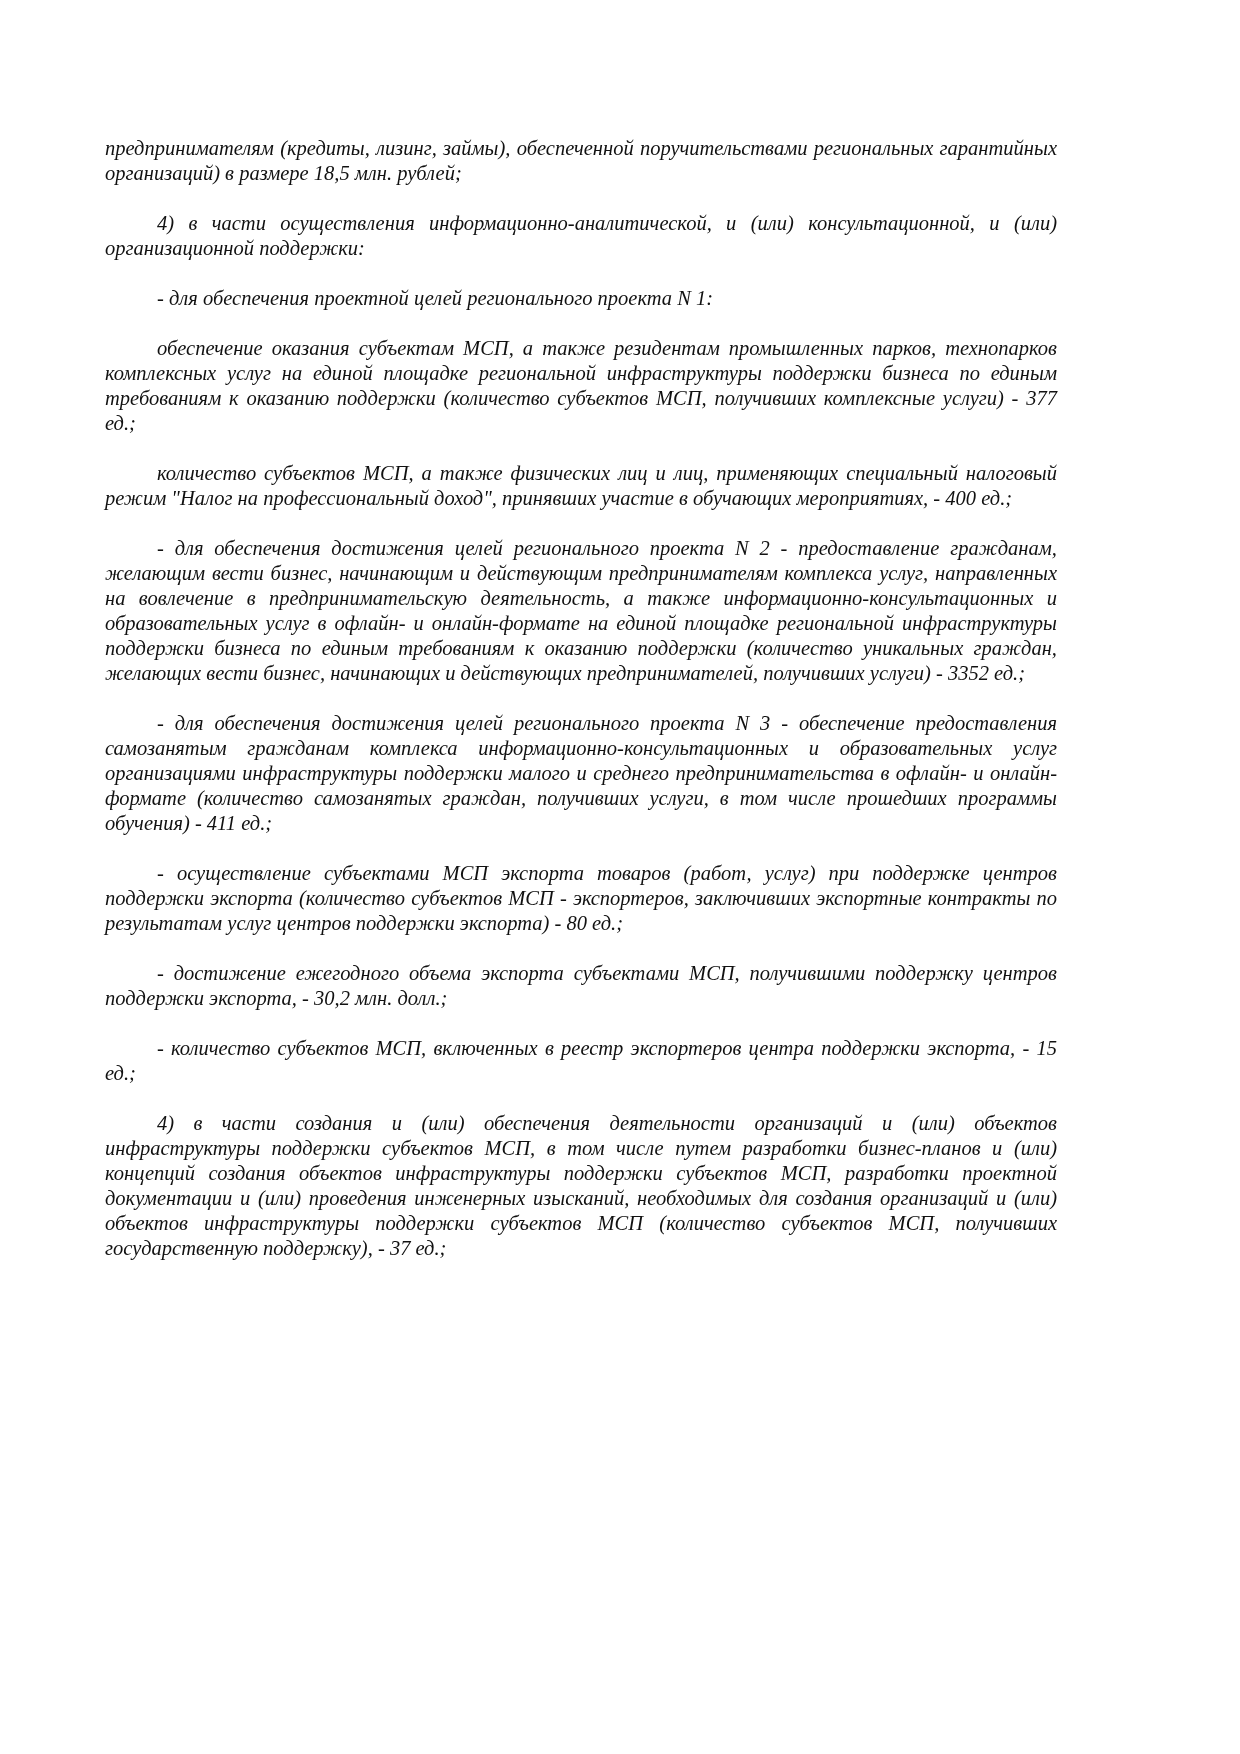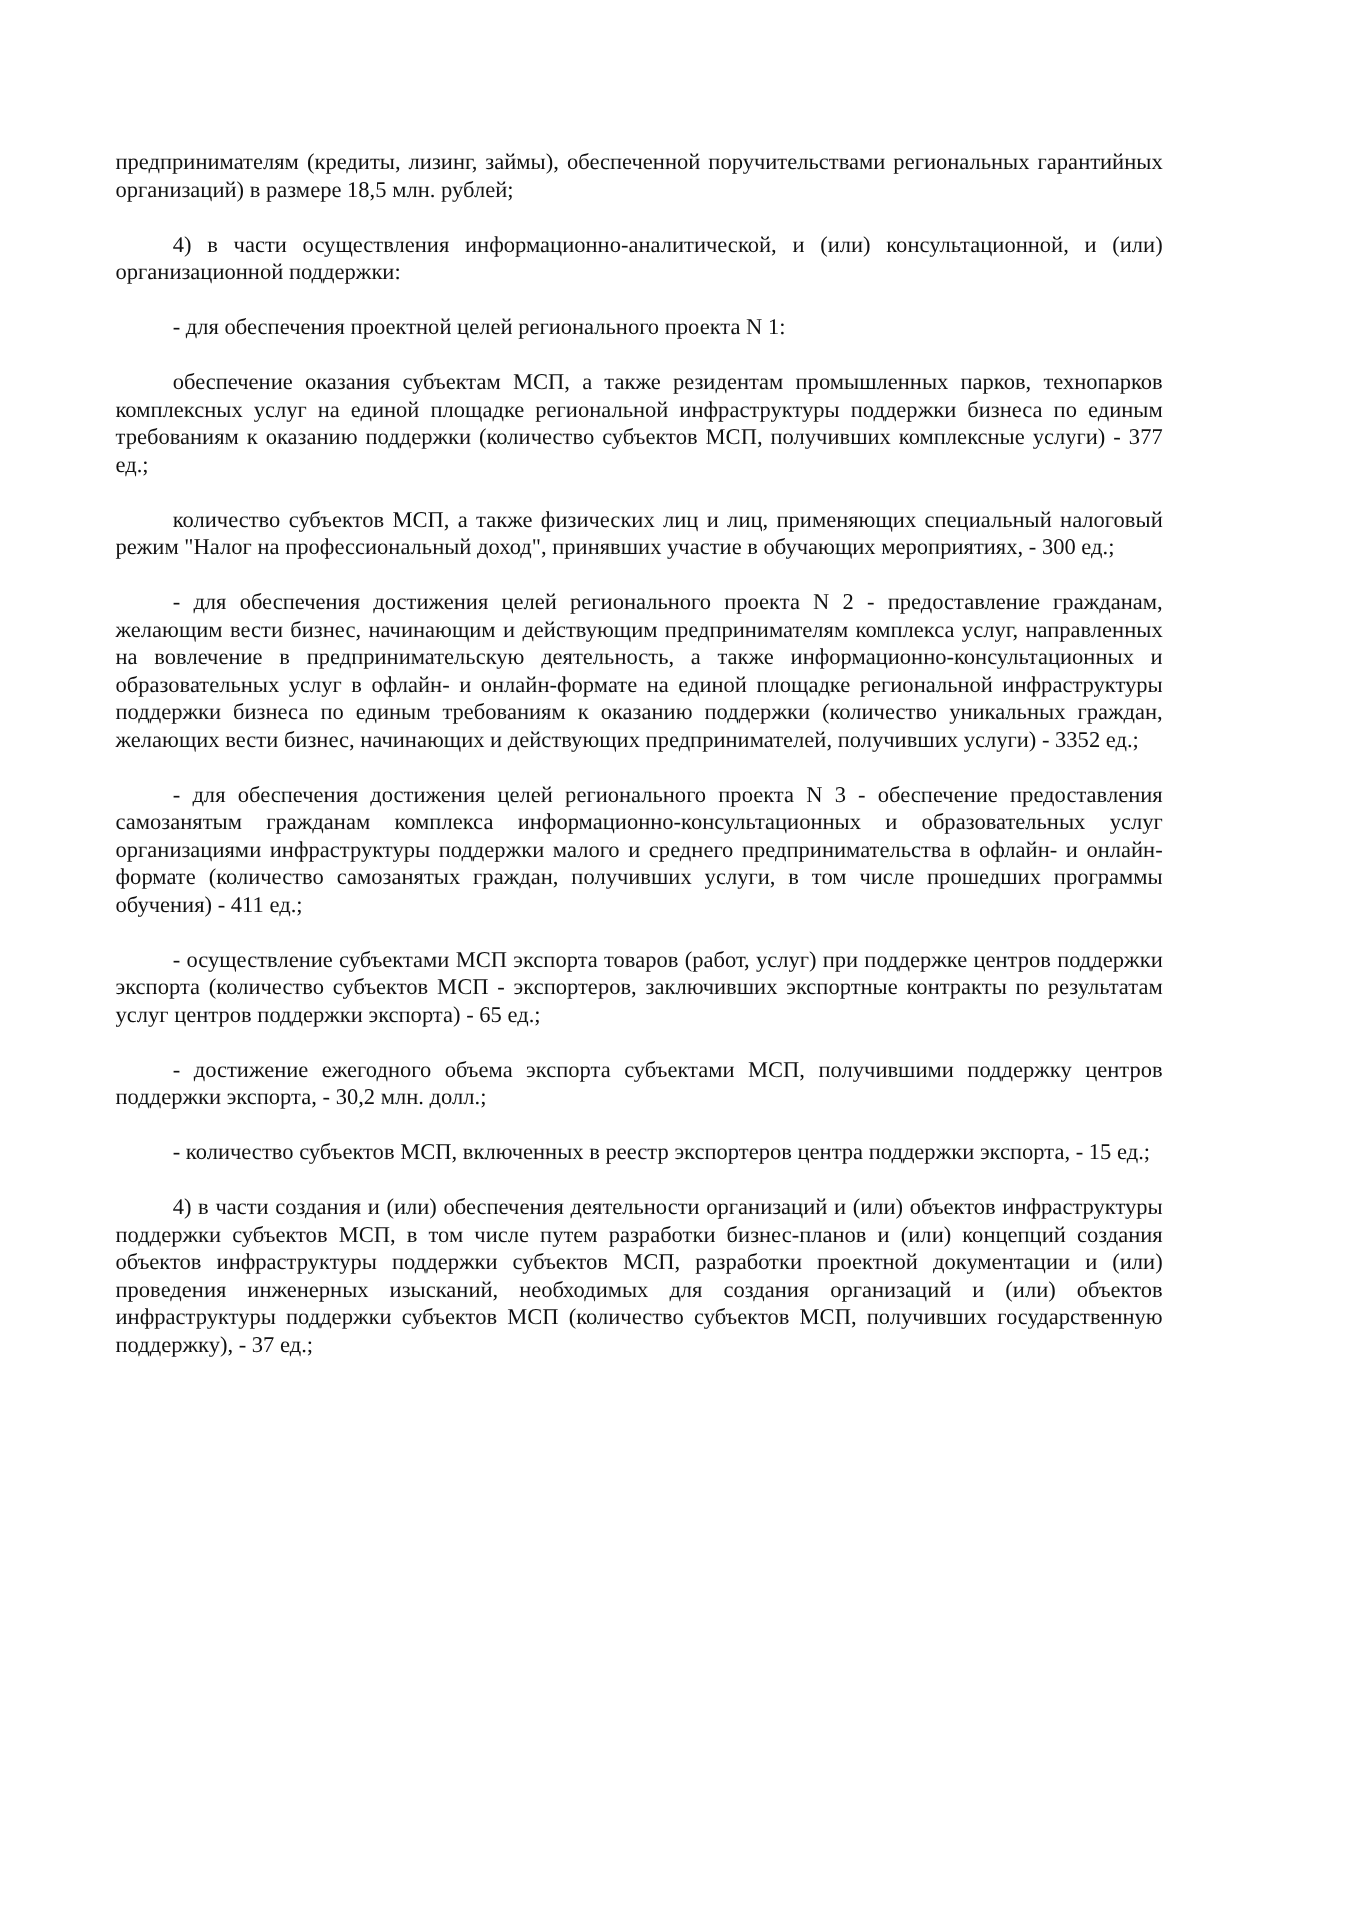--- a/index.html
+++ b/index.html
@@ -20,33 +20,34 @@
       width: 952px;
       font-family: "Liberation Serif", "DejaVu Serif", serif;
       font-size: 20.5px;
       line-height: 25px;
       color: #111111;
     }
     .para {
       margin: 0 0 25px 0;
       text-align: justify;
       text-indent: 52px;
+      font-style: italic;
     }
     .para.no-indent {
       text-indent: 0;
     }
   </style>
 </head>
 <body>
 
 <div class="page">
   <p class="para no-indent">предпринимателям (кредиты, лизинг, займы), обеспеченной поручительствами региональных гарантийных организаций) в размере 18,5 млн. рублей;</p>
   <p class="para">4) в части осуществления информационно-аналитической, и (или) консультационной, и (или) организационной поддержки:</p>
   <p class="para">- для обеспечения проектной целей регионального проекта N 1:</p>
   <p class="para">обеспечение оказания субъектам МСП, а также резидентам промышленных парков, технопарков комплексных услуг на единой площадке региональной инфраструктуры поддержки бизнеса по единым требованиям к оказанию поддержки (количество субъектов МСП, получивших комплексные услуги) - 377 ед.;</p>
-  <p class="para">количество субъектов МСП, а также физических лиц и лиц, применяющих специальный налоговый режим "Налог на профессиональный доход", принявших участие в обучающих мероприятиях, - 300 ед.;</p>
+  <p class="para">количество субъектов МСП, а также физических лиц и лиц, применяющих специальный налоговый режим "Налог на профессиональный доход", принявших участие в обучающих мероприятиях, - 400 ед.;</p>
   <p class="para">- для обеспечения достижения целей регионального проекта N 2 - предоставление гражданам, желающим вести бизнес, начинающим и действующим предпринимателям комплекса услуг, направленных на вовлечение в предпринимательскую деятельность, а также информационно-консультационных и образовательных услуг в офлайн- и онлайн-формате на единой площадке региональной инфраструктуры поддержки бизнеса по единым требованиям к оказанию поддержки (количество уникальных граждан, желающих вести бизнес, начинающих и действующих предпринимателей, получивших услуги) - 3352 ед.;</p>
   <p class="para">- для обеспечения достижения целей регионального проекта N 3 - обеспечение предоставления самозанятым гражданам комплекса информационно-консультационных и образовательных услуг организациями инфраструктуры поддержки малого и среднего предпринимательства в офлайн- и онлайн-формате (количество самозанятых граждан, получивших услуги, в том числе прошедших программы обучения) - 411 ед.;</p>
-  <p class="para">- осуществление субъектами МСП экспорта товаров (работ, услуг) при поддержке центров поддержки экспорта (количество субъектов МСП - экспортеров, заключивших экспортные контракты по результатам услуг центров поддержки экспорта) - 65 ед.;</p>
+  <p class="para">- осуществление субъектами МСП экспорта товаров (работ, услуг) при поддержке центров поддержки экспорта (количество субъектов МСП - экспортеров, заключивших экспортные контракты по результатам услуг центров поддержки экспорта) - 80 ед.;</p>
   <p class="para">- достижение ежегодного объема экспорта субъектами МСП, получившими поддержку центров поддержки экспорта, - 30,2 млн. долл.;</p>
   <p class="para">- количество субъектов МСП, включенных в реестр экспортеров центра поддержки экспорта, - 15 ед.;</p>
   <p class="para">4) в части создания и (или) обеспечения деятельности организаций и (или) объектов инфраструктуры поддержки субъектов МСП, в том числе путем разработки бизнес-планов и (или) концепций создания объектов инфраструктуры поддержки субъектов МСП, разработки проектной документации и (или) проведения инженерных изысканий, необходимых для создания организаций и (или) объектов инфраструктуры поддержки субъектов МСП (количество субъектов МСП, получивших государственную поддержку), - 37 ед.;</p>
 </div>
 
 </body></html>

